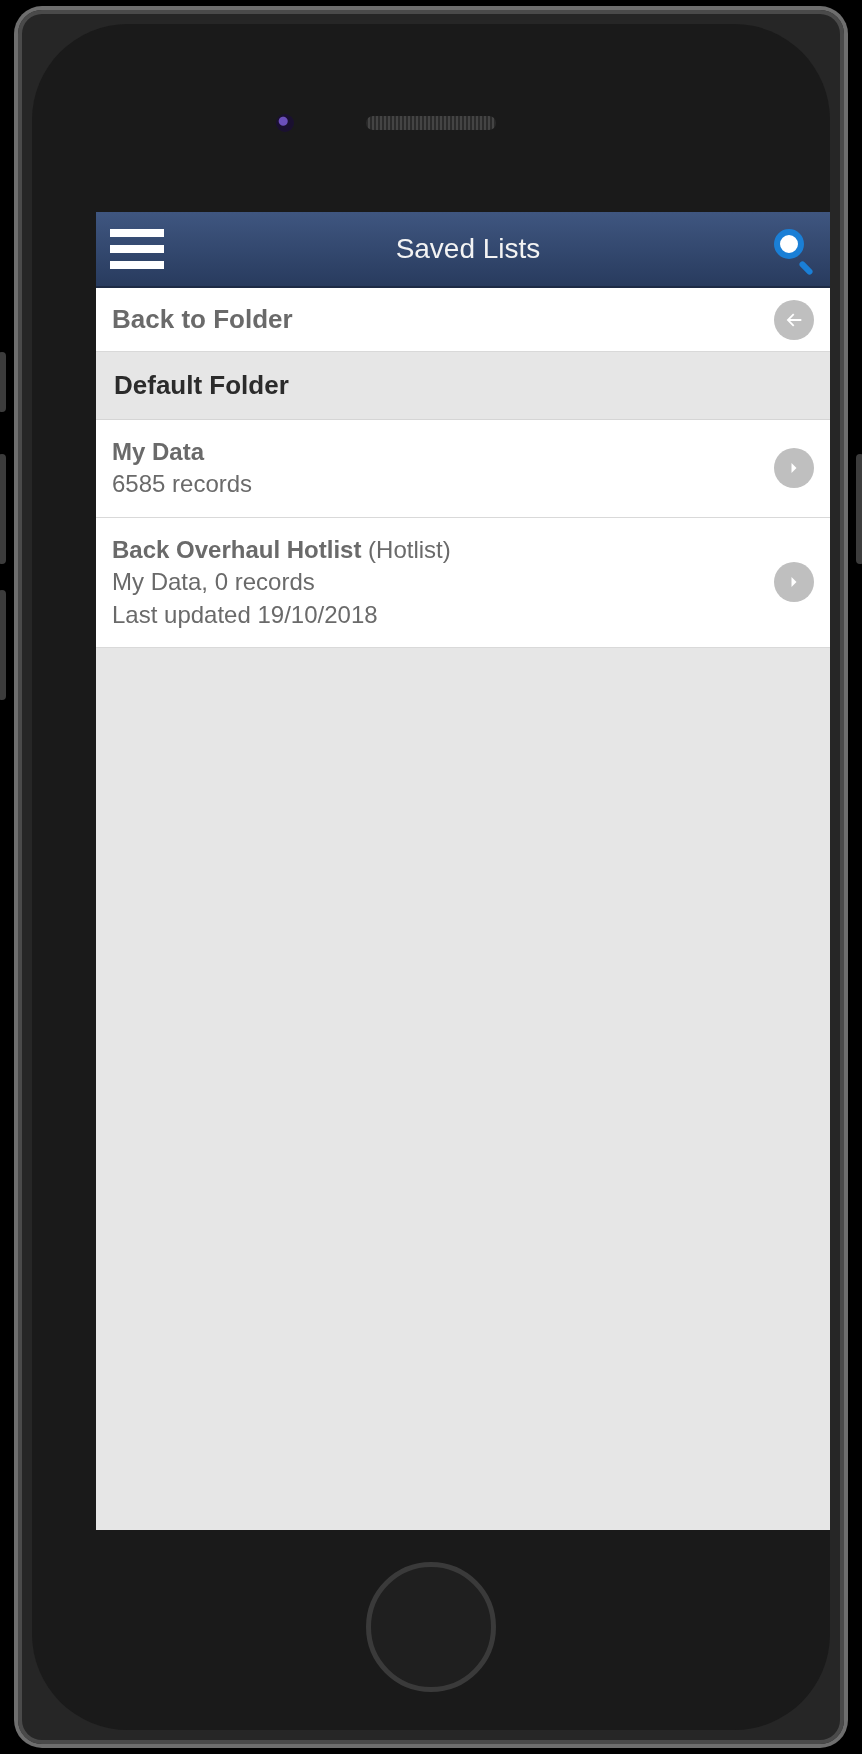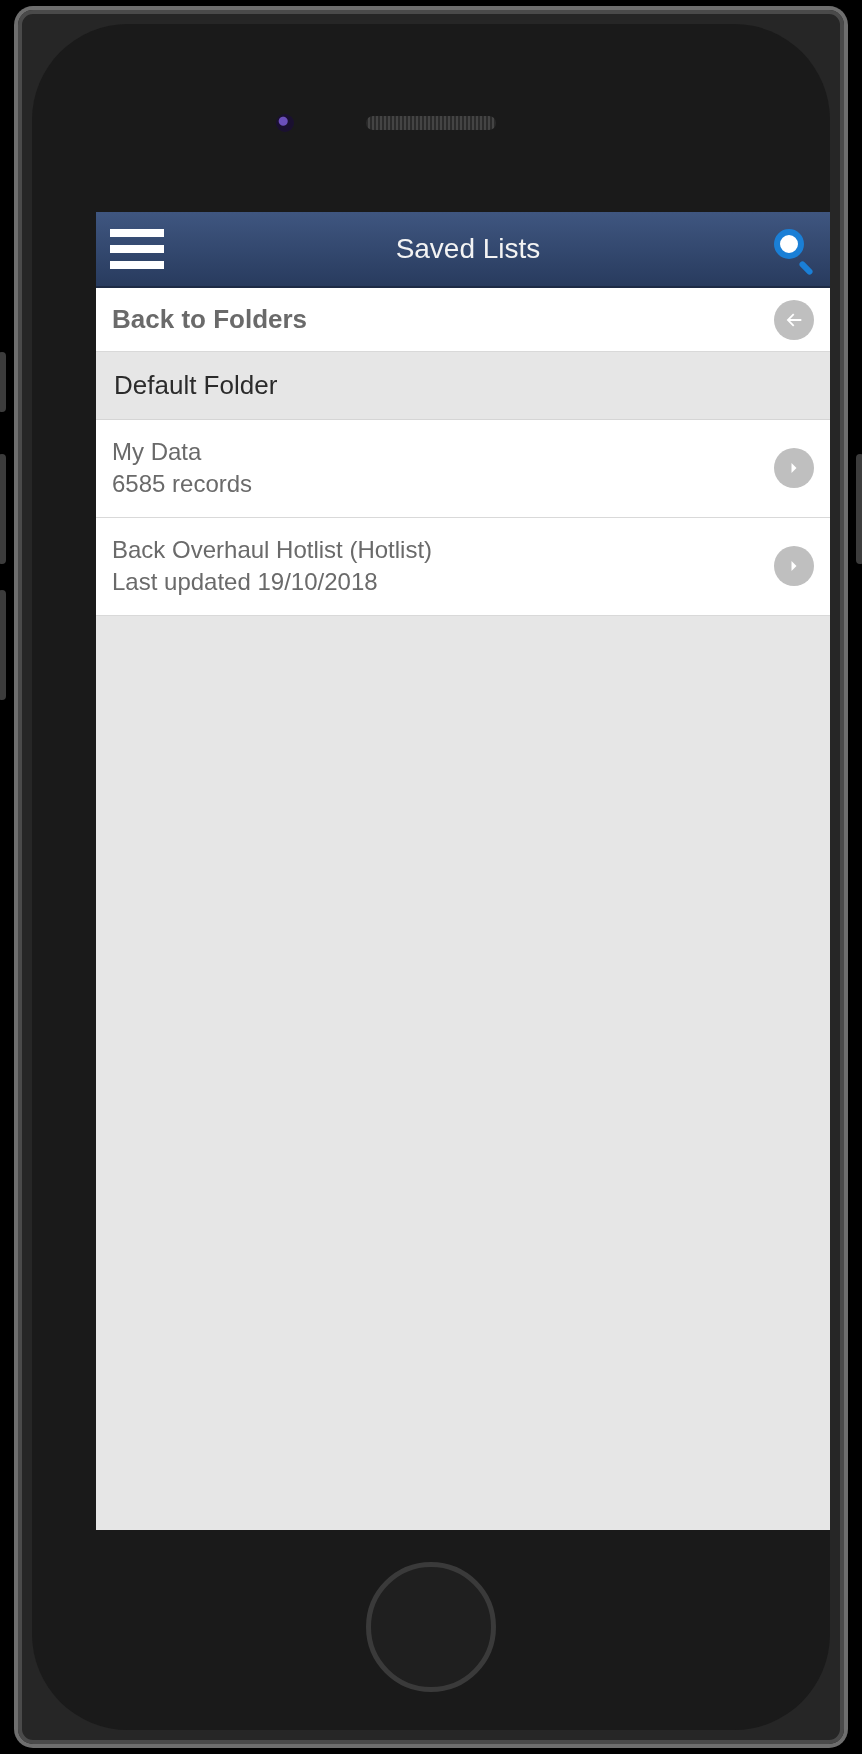--- a/index.html
+++ b/index.html
@@ -11,21 +11,21 @@
     overflow: hidden;
     position: relative;
   }
   .phone-frame {
     position: absolute;
     top: 10px;
     left: 18px;
     width: 826px;
     height: 1734px;
     background: #262626;
-    border-radius: 15px;
+    border-radius: 24px;
     box-shadow: inset 0 0 0 4px #4a4a4a, 0 0 0 4px #6e6e6e;
   }
   .phone-inner {
     position: absolute;
     top: 14px;
     left: 14px;
     right: 14px;
     bottom: 14px;
     background: #1a1a1a;
     border-radius: 96px;
@@ -133,33 +133,33 @@
     cursor:pointer;
   }
   .arrow-left-svg, .chevron-right-svg { fill:#fff; }
 
   .section-header {
     background:#e6e6e6;
     padding: 18px 18px;
     border-bottom:1px solid #d5d5d5;
   }
   .section-header .title {
-    font-size:26px; font-weight:400; color:#2b2b2b;
+    font-size:26px; font-weight:700; color:#2b2b2b;
   }
 
   .list-item {
     background:#fff;
     border-bottom:1px solid #d9d9d9;
     display:flex; align-items:center;
     padding: 16px 16px;
     cursor:pointer;
   }
   .list-item .content { flex:1; }
   .list-item .line { font-size:24px; color:#6a6a6a; line-height:1.35; }
-  .list-item .bold { font-weight:400; }
+  .list-item .bold { font-weight:700; }
   .list-item .tag { font-weight:400;margin-top:8px; }
 </style>
 </head>
 <body>
 
 <div class="side-btn sb-left1"></div>
 <div class="side-btn sb-left2"></div>
 <div class="side-btn sb-left3"></div>
 <div class="side-btn sb-right"></div>
 
@@ -177,21 +177,21 @@
             <span></span>
         </div>
         <div class="header-title">Saved Lists</div>
         <div class="search-icon">
           <div class="lens"></div>
             <div class="handle"></div>
         </div>
       </div>
 
       <div class="row back-row">
-        <div class="label">Back to Folders</div>
+        <div class="label">Back to Folder</div>
         <div class="circle-btn">
           <svg class="arrow-left-svg" width="22" height="22" viewBox="0 0 24 24">
               <path d="M20 11H7.8l4.6-4.6L11 5l-7 7 7 7 1.4-1.4L7.8 13H20z"></path>
             </svg>
         </div>
       </div>
 
       <div class="section-header">
         <div class="title">Default Folder</div>
       </div>
@@ -204,20 +204,21 @@
         <div class="circle-btn">
           <svg class="chevron-right-svg" width="20" height="20" viewBox="0 0 24 24">
               <path d="M9 6l6 6-6 6z"></path>
             </svg>
         </div>
       </div>
 
       <div class="list-item">
         <div class="content">
           <div class="line"><span class="bold">Back Overhaul Hotlist</span> <span class="tag">(Hotlist)</span></div>
+          <div class="line">My Data, 0 records</div>
           <div class="line">Last updated 19/10/2018</div>
         </div>
         <div class="circle-btn">
           <svg class="chevron-right-svg" width="20" height="20" viewBox="0 0 24 24">
               <path d="M9 6l6 6-6 6z"></path>
             </svg>
         </div>
       </div>
 
     </div>

